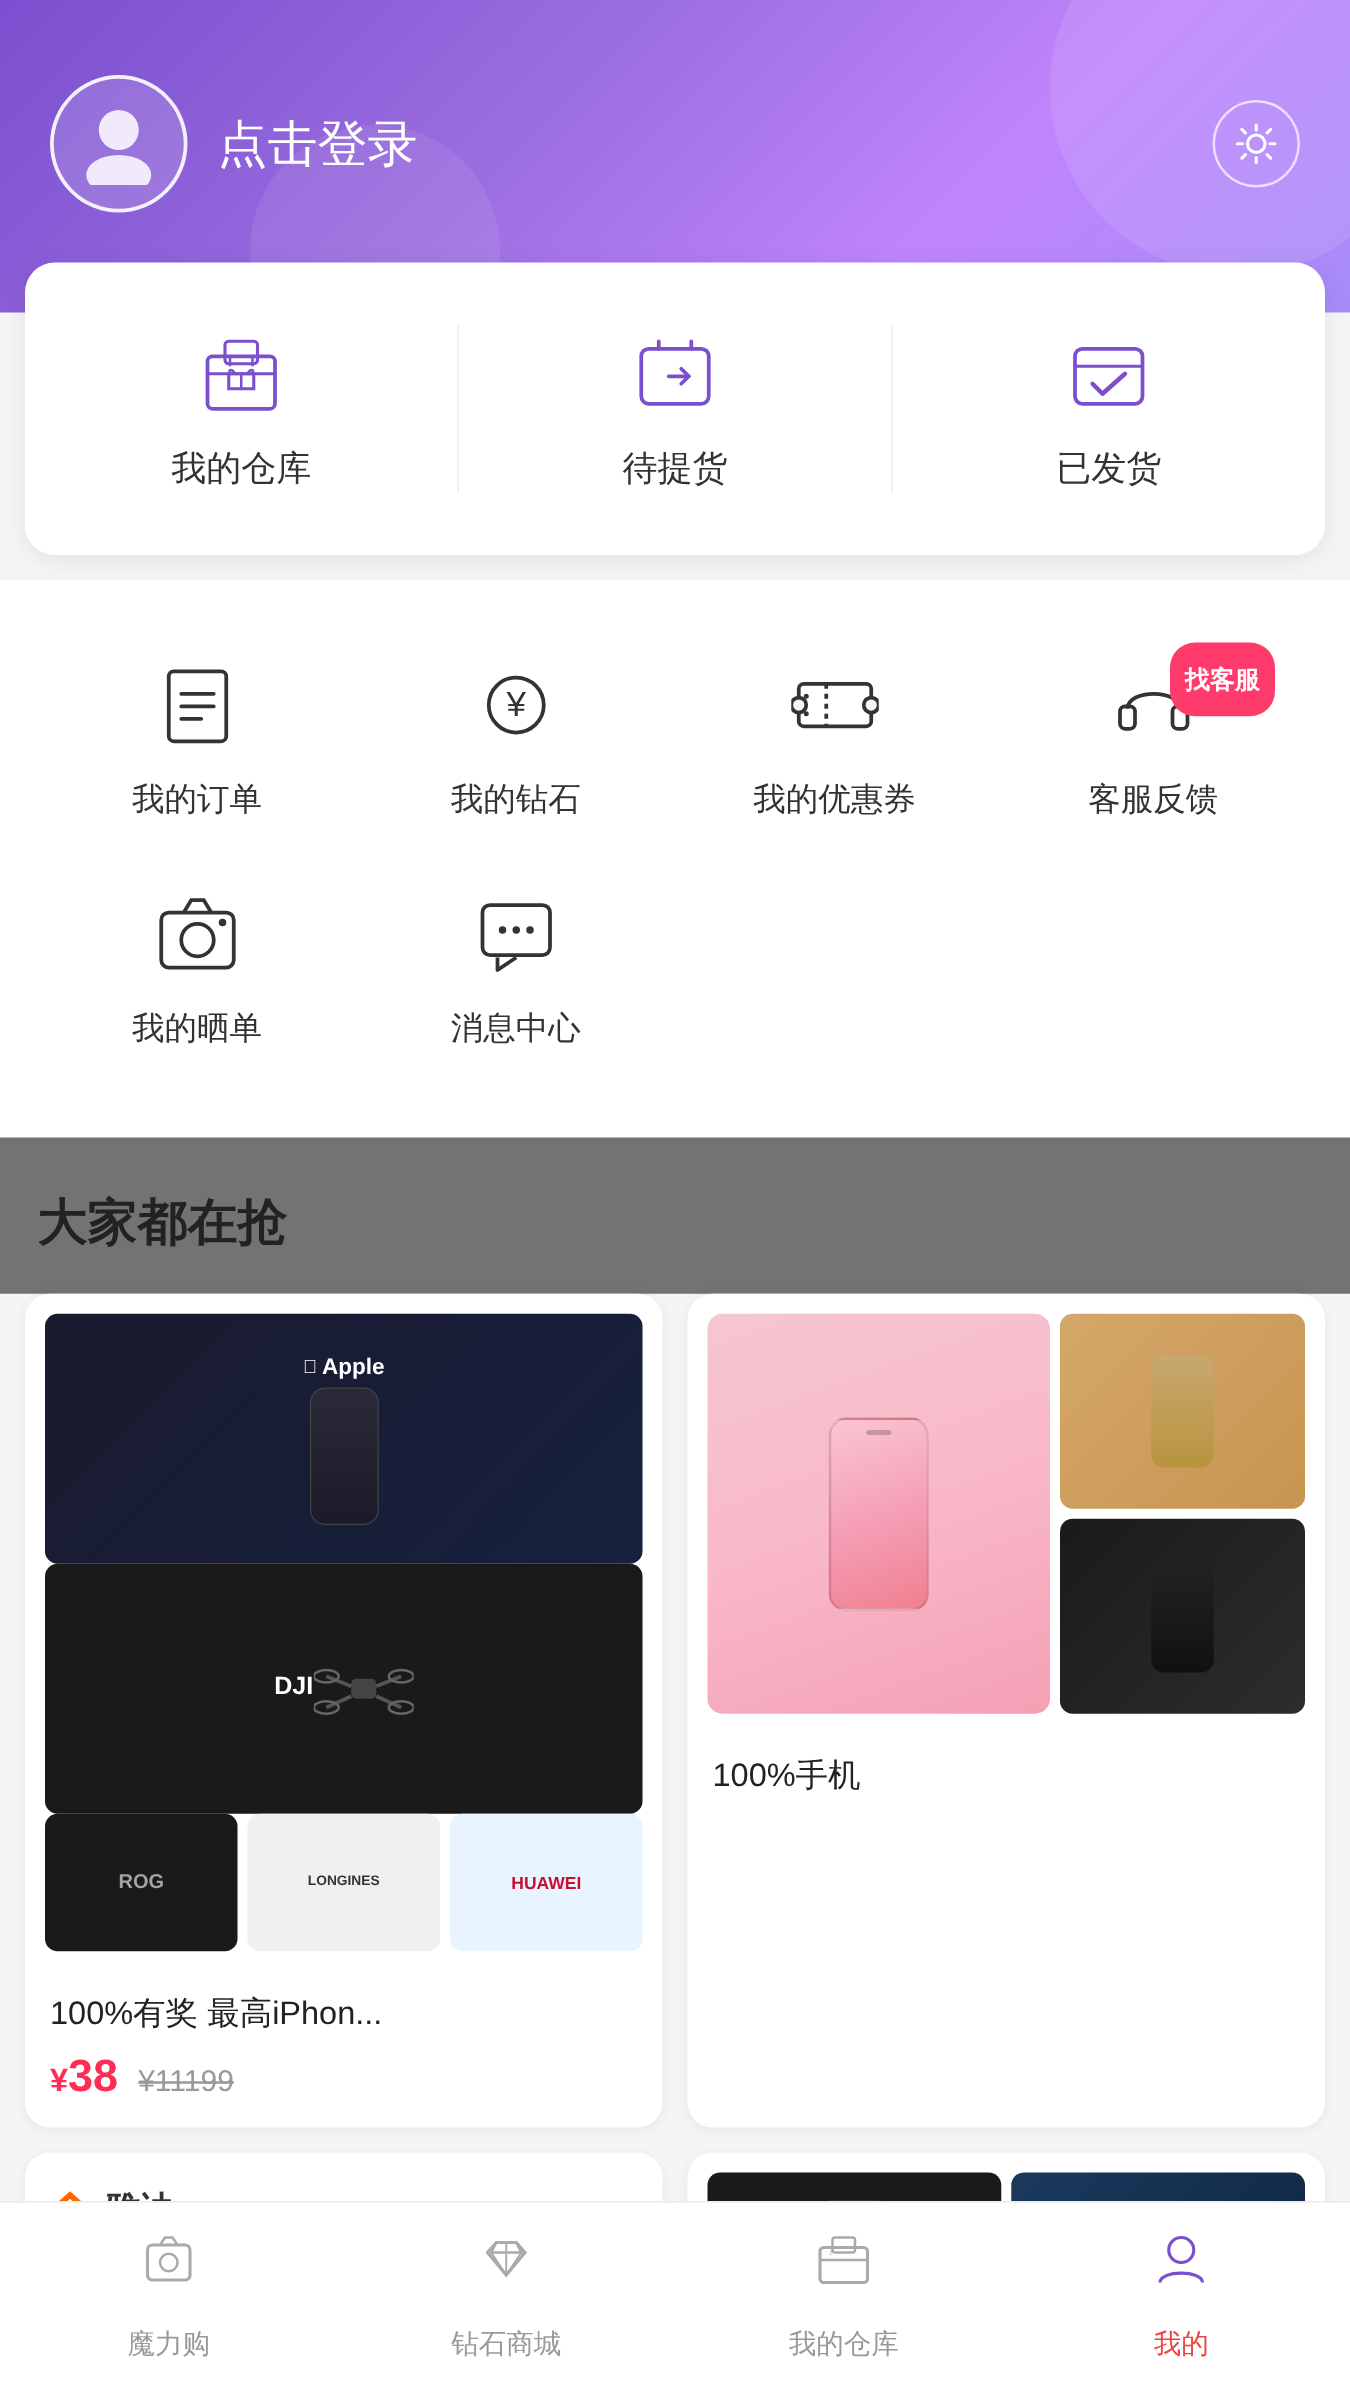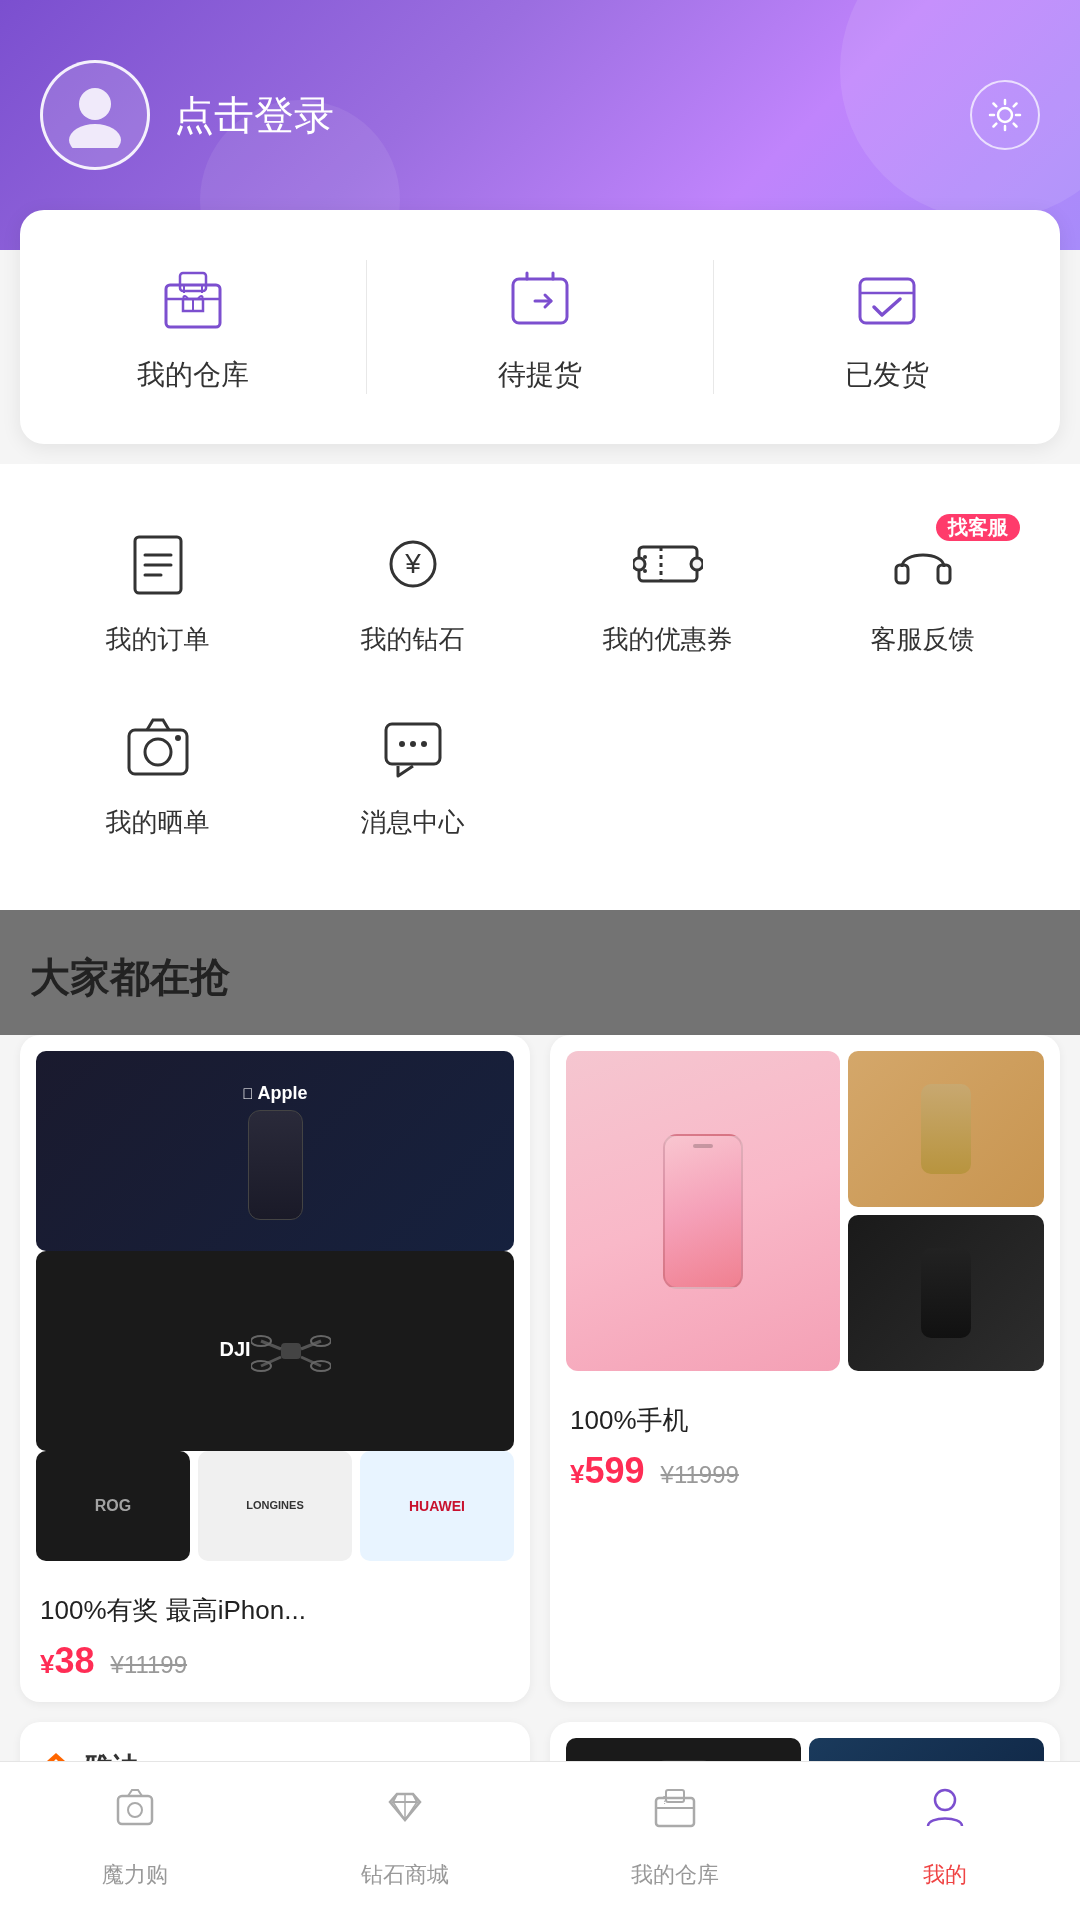--- a/index.html
+++ b/index.html
@@ -136,21 +136,21 @@
       font-size: 26px;
       color: #333;
     }
     .badge-zhuke {
       position: absolute;
       top: 10px;
       right: 30px;
       background: #ff3b6b;
       color: white;
       font-size: 20px;
-      padding: 0 12px;
+      padding: 16px 12px;
       border-radius: 20px;
       font-weight: bold;
     }
 
     
     .section-title {
       padding: 40px 30px 30px 30px;
       font-size: 40px;
       font-weight: 700;
       color: #222;
@@ -625,26 +625,20 @@
               <div class="gold-phone"></div>
             </div>
             <div class="p2-s2">
               <div class="dark-phone2"></div>
             </div>
           </div>
         </div>
       </div>
       <div class="product-info">
         <div class="product-title">100%手机</div>
-        <div class="product-price-row">
-          <span class="price-current">
-            <span class="yen">¥</span><span>599</span>
-          </span>
-          <span class="price-original">¥<span>11999</span></span>
-        </div>
       </div>
     </div>
   </div>
 
   <div class="products-grid-row2">
 
     <div class="product-card-row2">
       <div class="r2-images" style="padding:16px;">
         <div class="yaadi-top">
           <div class="yaadi-logo">

